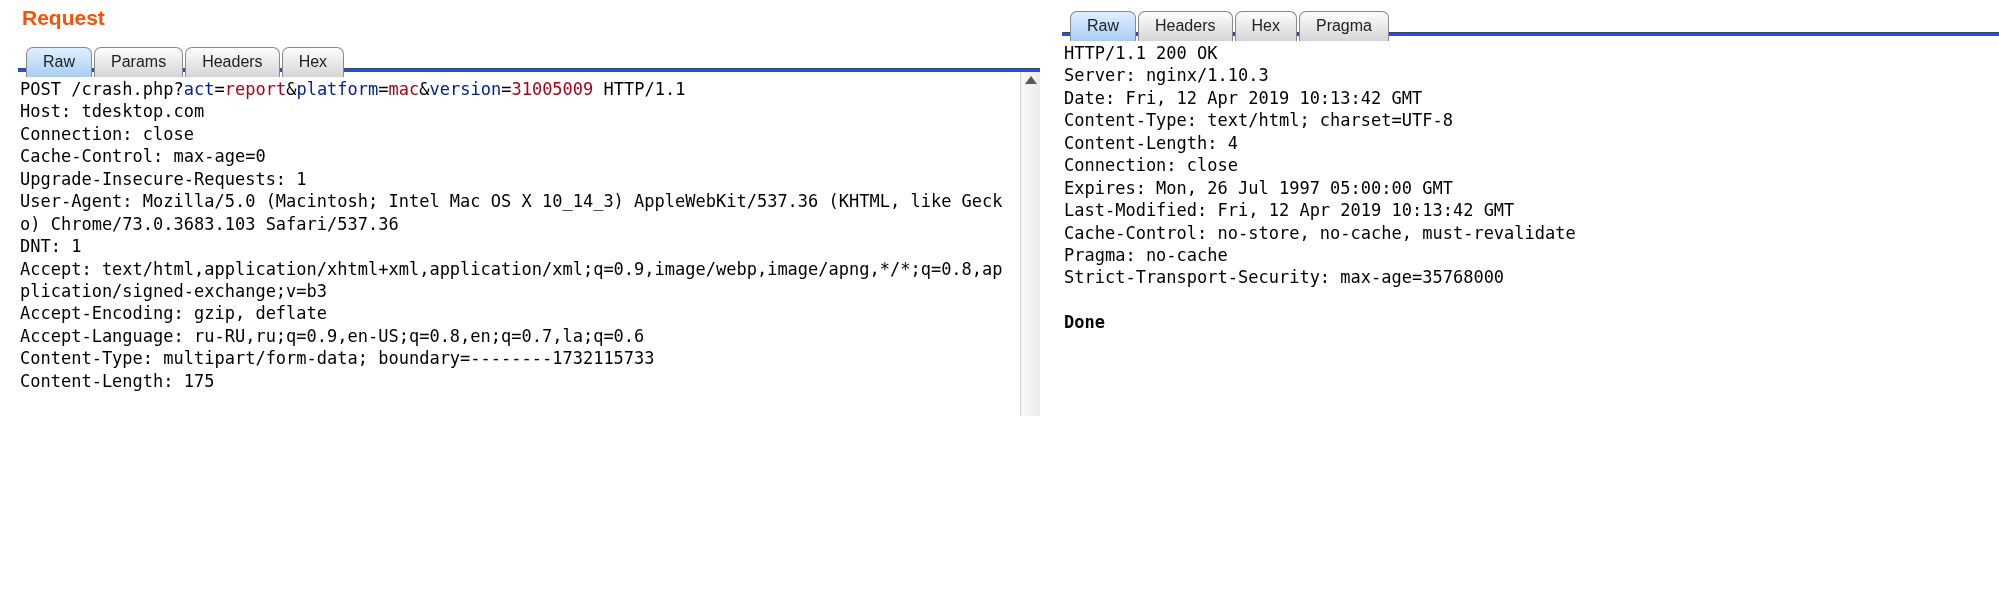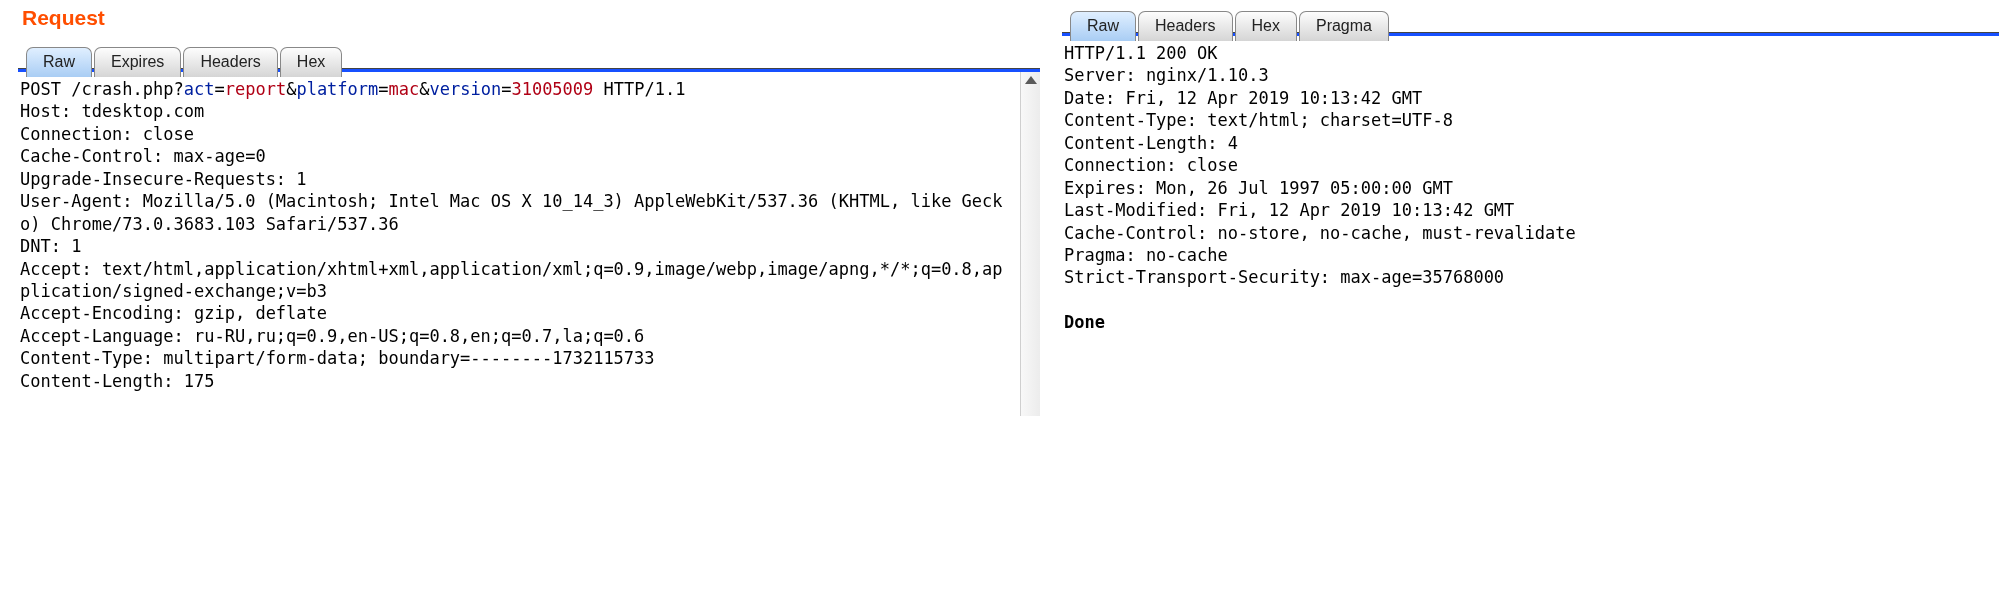--- a/index.html
+++ b/index.html
@@ -76,21 +76,21 @@
 </head>
 <body>
 
 <div class="app">
 
   <section class="panel left">
     <div class="panel-title">Request</div>
 
     <div class="tabs">
       <div class="tab active">Raw</div>
-      <div class="tab">Expires</div>
+      <div class="tab">Params</div>
       <div class="tab">Headers</div>
       <div class="tab">Hex</div>
     </div>
     <div class="rule"></div>
 
     <div class="viewer-wrap">
       <div class="viewer" id="req-viewer">POST /crash.php?<span class="b">act</span>=<span class="r">report</span>&amp;<span class="b">platform</span>=<span class="r">mac</span>&amp;<span class="b">version</span>=<span class="r">31005009</span> HTTP/1.1
 Host: tdesktop.com
 Connection: close
 Cache-Control: max-age=0

